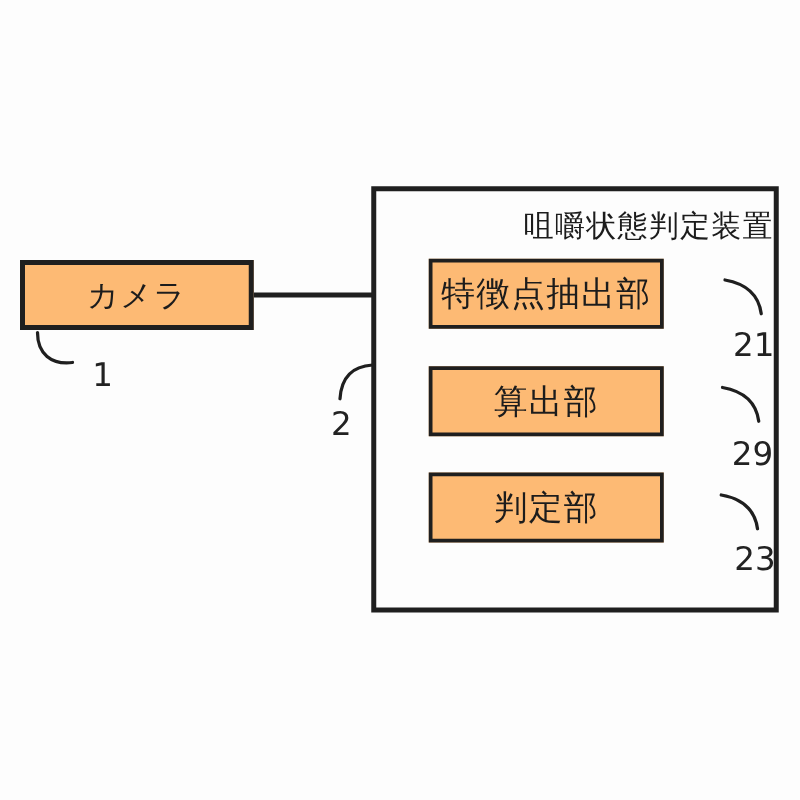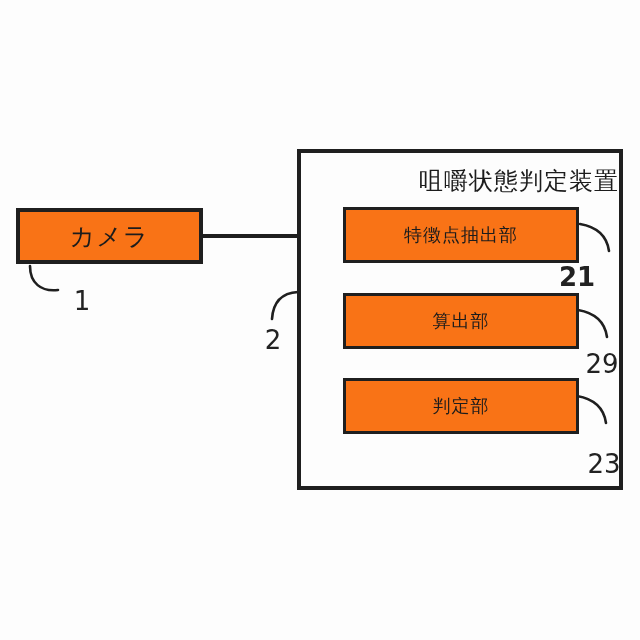--- a/index.html
+++ b/index.html
@@ -27,21 +27,21 @@
   }
   svg.lines path, svg.lines line {
     stroke: #1f1f1f;
     fill: none;
   }
   .leader { stroke-width: 2.6px; stroke-linecap: round; }
   .connector { stroke-width: 4px; }
 
   .box {
     position: absolute;
-    background: #f97316;
+    background: #fdba74;
     border: 4px solid #1f1f1f;
     display: flex;
     align-items: center;
     justify-content: center;
   }
 
   .camera-box {
     left: 16px; top: 208px;
     width: 187px; height: 56px;
     font-size: 25px;
@@ -61,44 +61,44 @@
     width: 100%;
     text-align: right;
     font-size: 24px;
     letter-spacing: 1px;
     white-space: nowrap;
   }
 
   .module-box {
     position: absolute;
     left: 42px;
-    width: 236px; height: 56px;
+    width: 188px; height: 56px;
     border-width: 3px;
-    font-size: 18px;
+    font-size: 27px;
     letter-spacing: 1px;
     align-items: center;
   }
   .module-1 { top: 54px; }
   .module-2 { top: 140px; }
   .module-3 { top: 225px; }
 
   .ref {
     position: absolute;
     width: 52px;
     height: 28px;
     line-height: 28px;
     text-align: center;
     font-size: 26px;
     color: #222222;
   }
   .ref-1  { left: 56px;  top: 287px; }
   .ref-2  { left: 247px; top: 326px; }
-  .ref-21 { left: 551px; top: 263px; font-weight: bold; }
+  .ref-21 { left: 577px; top: 263px; }
   .ref-22 { left: 576px; top: 350px; }
-  .ref-23 { left: 578px; top: 434px; margin-top: 16px; }
+  .ref-23 { left: 578px; top: 434px; }
 </style>
 </head>
 <body>
 
 <div class="canvas">
 
   <svg class="lines" viewBox="0 0 640 640">
     <line class="connector" x1="203" y1="236" x2="299" y2="236"></line>
     <path class="leader" d="M30 266 C30 283 41 292 58 290"></path>
     <path class="leader" d="M272 319 C273 303 281 293 298 292"></path>

